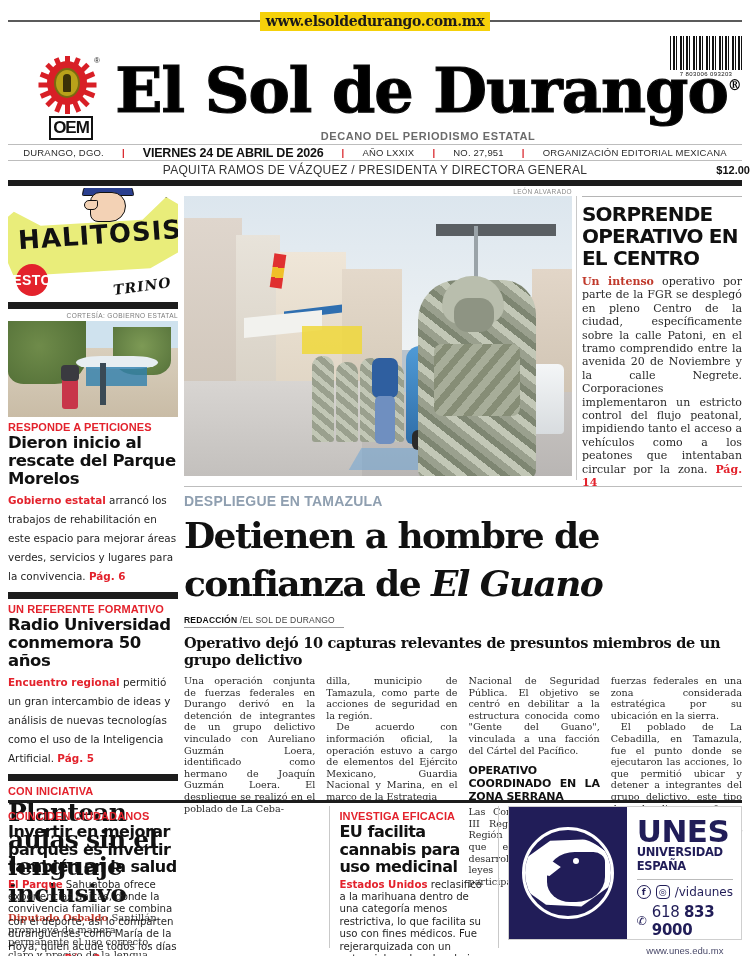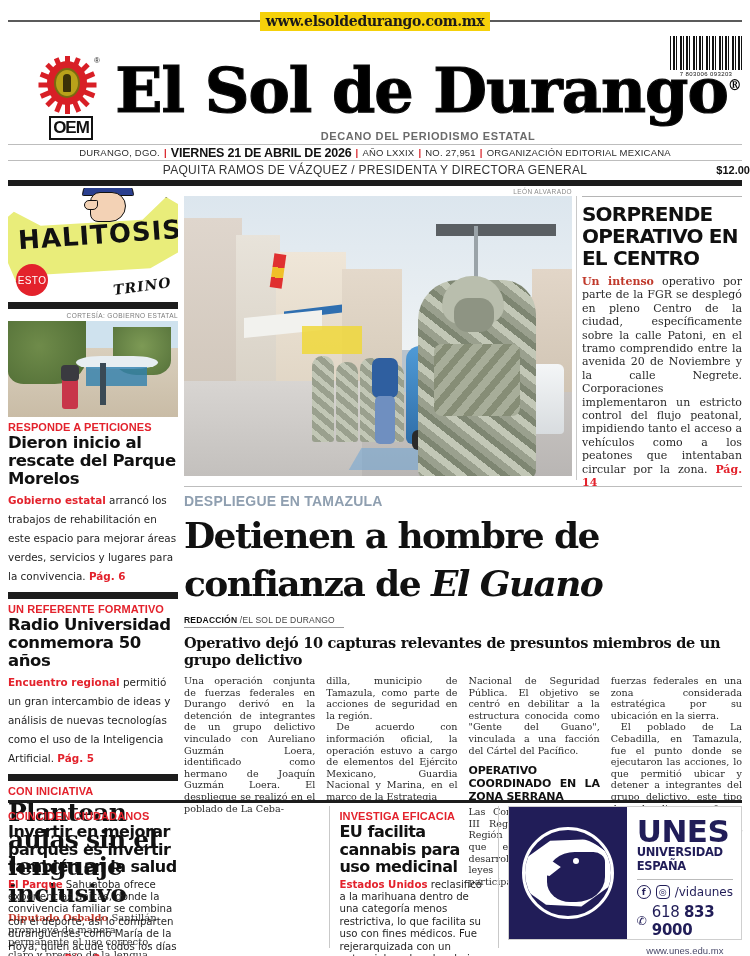--- a/index.html
+++ b/index.html
@@ -81,21 +81,21 @@
     position: absolute; left: 105px; top: 88px; width: 630px;
     text-align: center; color: #6b6b6b;
     font-family: "Liberation Sans", sans-serif;
     font-weight: bold; font-size: 11px; letter-spacing: 0.6px;
   }
 
   
   .datestrip {
     position: absolute; left: 8px; top: 144px; width: 734px; height: 17px;
     border-top: 1px solid #bdbdbd; border-bottom: 1px solid #bdbdbd;
-    display: flex; align-items: center; justify-content: center; gap: 4px;
+    display: flex; align-items: center; justify-content: center; gap: 18px;
     font-size: 9.5px; color: #2b2b2b; letter-spacing: 0.2px;
   }
   .datestrip .sep { color: #d81f26; font-weight: bold; }
   .datestrip .big { font-weight: bold; font-size: 12.5px; letter-spacing: -0.2px; color:#111; }
 
   .creditstrip {
     position: absolute; left: 8px; top: 162px; width: 734px; height: 16px;
     display: flex; align-items: center; justify-content: center;
     font-size: 12px; color: #333; letter-spacing: 0.3px;
   }
@@ -138,21 +138,21 @@
   }
   .cartoon .sig {
     position: absolute; right: 6px; bottom: 4px; z-index: 3;
     font-family: "DejaVu Serif", serif; font-style: italic; font-weight: bold;
     font-size: 14px; color: #111; transform: rotate(-8deg); letter-spacing: 1px;
   }
   .esto-badge {
     position: absolute; left: 8px; bottom: 2px; width: 32px; height: 32px;
     background: #e3222c; border-radius: 50%; z-index: 4;
     display:flex; align-items:center; justify-content:center;
-    color:#fff; font-weight: normal; font-size: 10px; letter-spacing: 0.4px;
+    color:#fff; font-weight: bold; font-size: 14px; letter-spacing: 0.4px;
   }
   .thickrule { width: 170px; height: 7px; background: #1c1c1c; margin: 4px 0 3px 0; }
   .photo-credit {
     font-size: 6.5px; color: #7a7a7a; text-align: right; letter-spacing: 0.4px;
     margin-bottom: 2px;
   }
 
   .ph { position: relative; overflow: hidden; background: #cfd6c9; }
   .ph.p-park { width: 170px; height: 96px; }
 
@@ -381,21 +381,21 @@
         <span class="box">OEM</span>
       </div>
     </div>
     <div class="paper-title"><span>El Sol de Durango</span><span class="sup">®</span></div>
     <div class="tagline">DECANO DEL PERIODISMO ESTATAL</div>
   </div>
 
   <div class="datestrip">
     <span>DURANGO, DGO.</span>
     <span class="sep">|</span>
-    <span class="big">VIERNES 21 DE ABRIL DE 2026</span>
+    <span class="big">VIERNES 24 DE ABRIL DE 2026</span>
     <span class="sep">|</span>
     <span>AÑO LXXIX</span>
     <span class="sep">|</span>
     <span>NO. 27,951</span>
     <span class="sep">|</span>
     <span>ORGANIZACIÓN EDITORIAL MEXICANA</span>
   </div>
   <div class="creditstrip">
     <span>PAQUITA RAMOS DE VÁZQUEZ / PRESIDENTA Y DIRECTORA GENERAL</span>
   </div>

